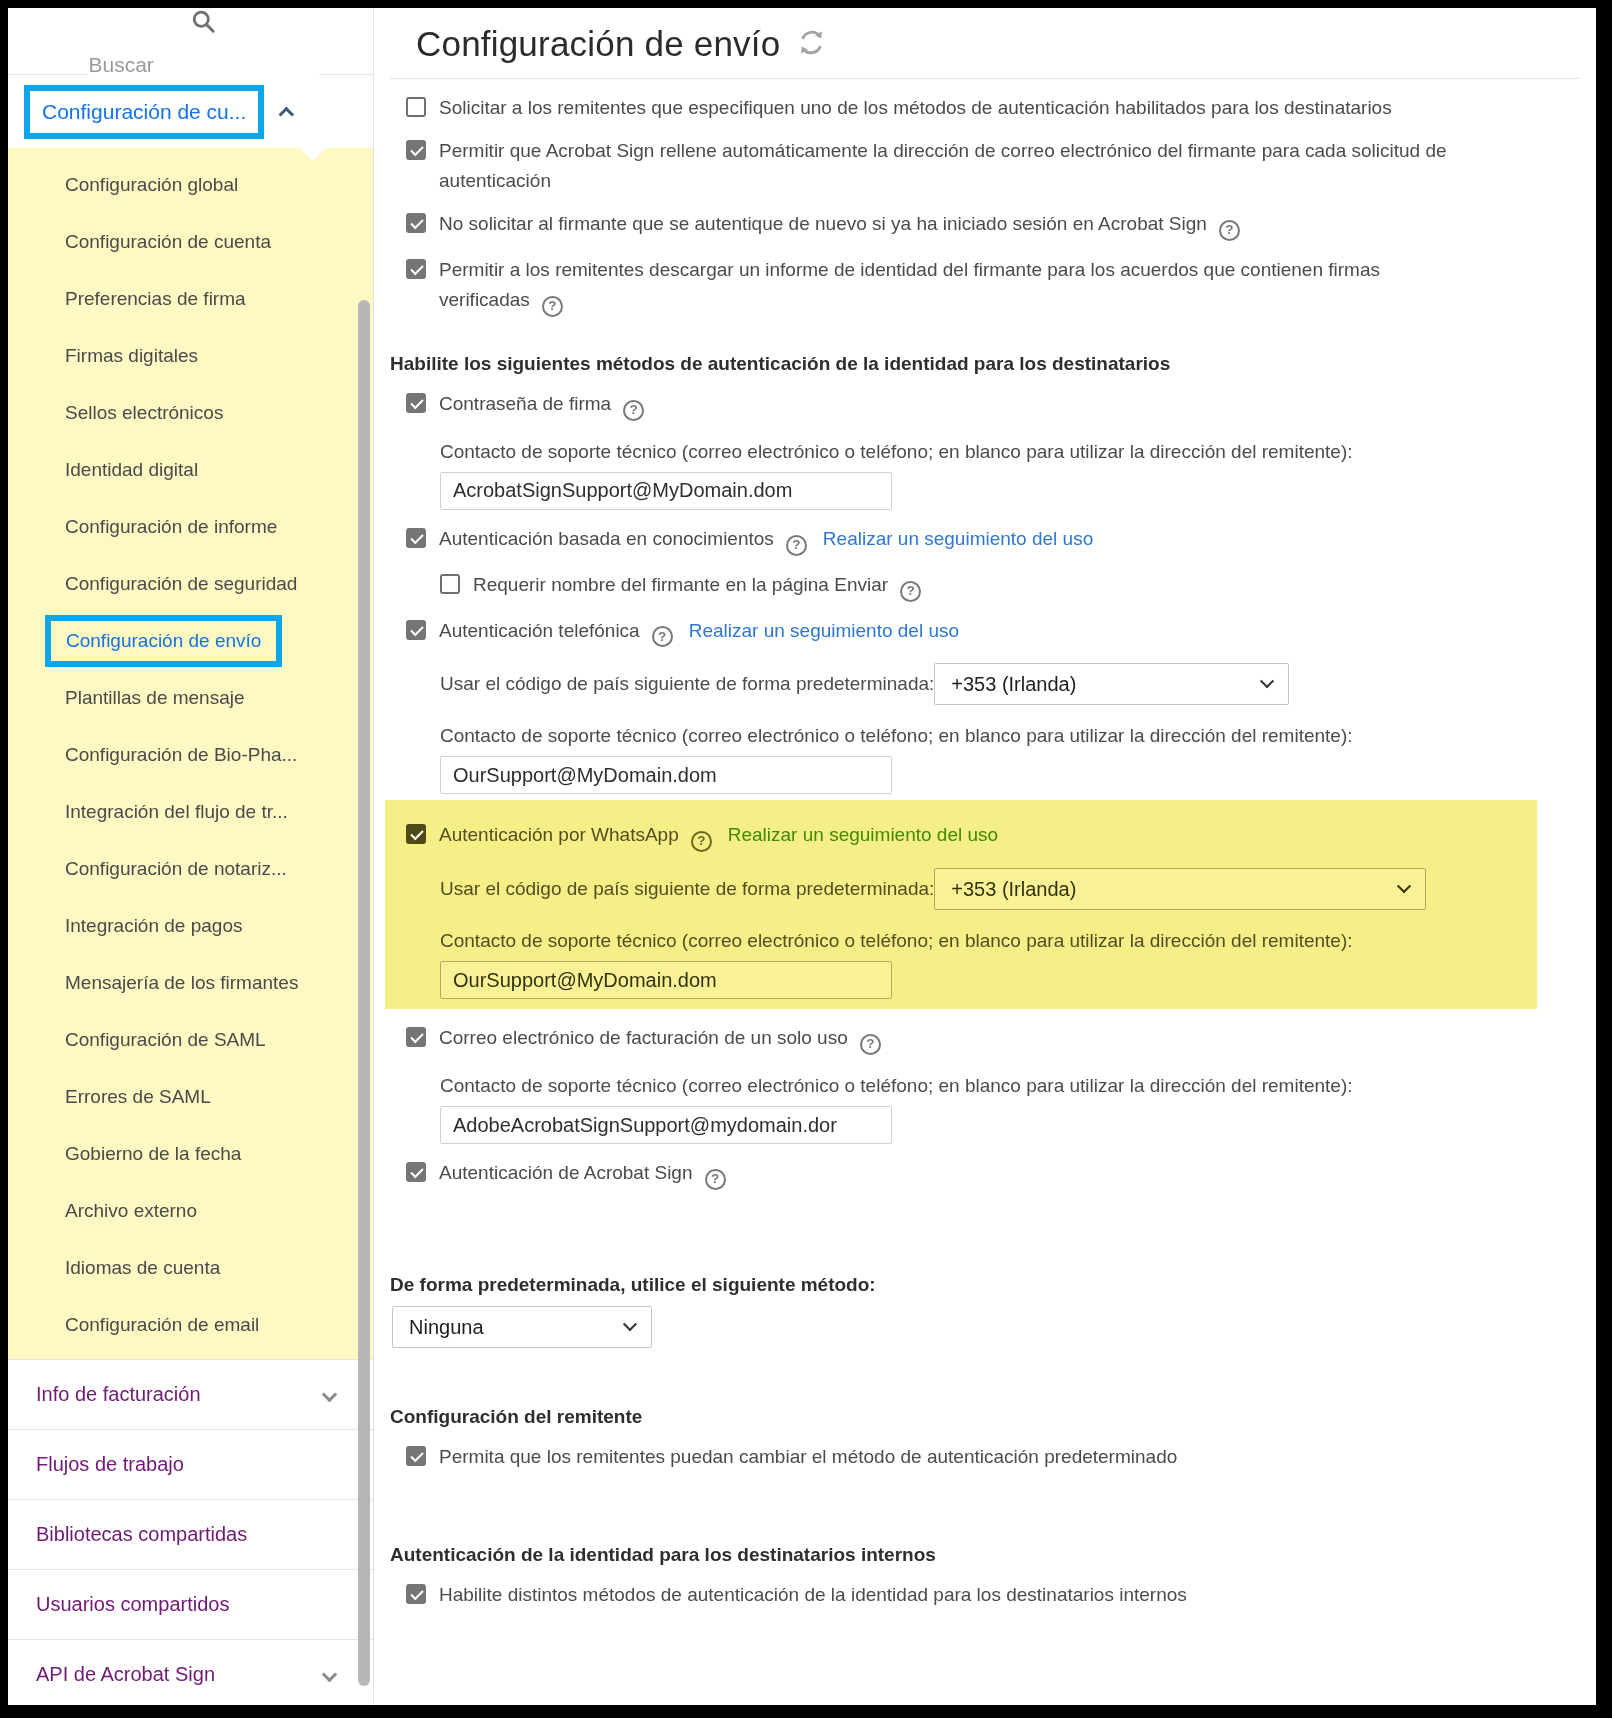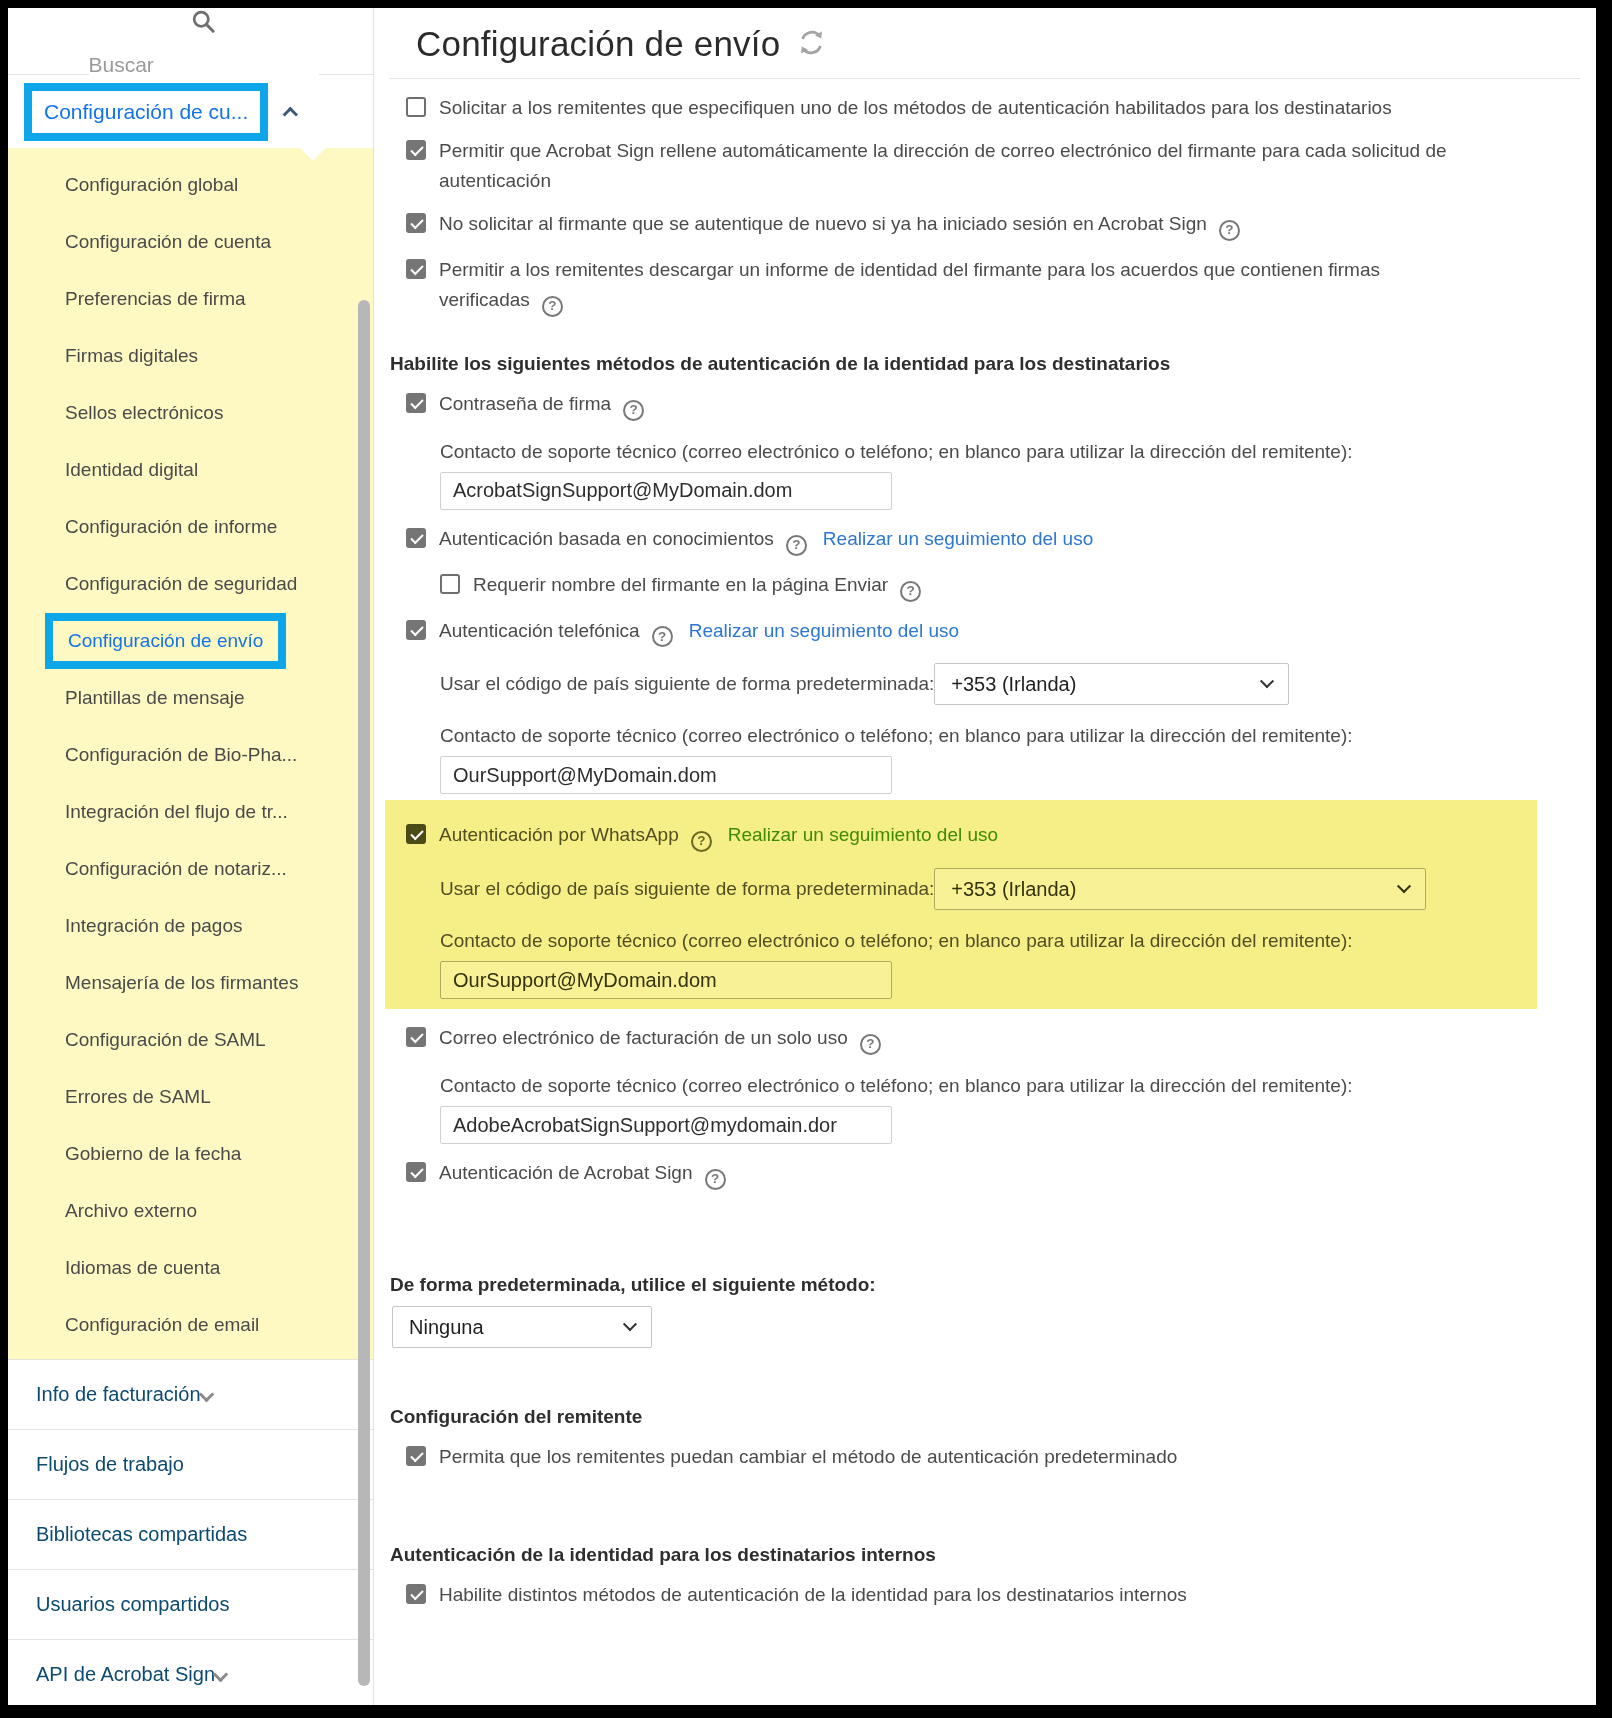--- a/index.html
+++ b/index.html
@@ -5,31 +5,31 @@
   * { margin:0; padding:0; box-sizing:border-box; }
   html,body { width:1612px; height:1718px; background:#000; font-family:"Liberation Sans", sans-serif; }
   .page { position:absolute; left:8px; top:8px; width:1588px; height:1697px; background:#fff; overflow:hidden; display:flex; }
 
   
   .sidebar { position:relative; width:366px; flex:0 0 366px; border-right:1px solid #e2e2e2; background:#fff; }
   .search-row { height:67px; display:flex; align-items:center; gap:14px; padding:0 0 0 26px; border-bottom:1px solid #e3e3e3;flex-direction:column; }
   .search-row input { border:none; outline:none; font-size:21px; color:#4b4b4b; width:230px; font-family:inherit; }
   .search-row input::placeholder { color:#9a9a9a; }
   .acct-row { height:73px; display:flex; align-items:center; padding-left:16px; position:relative; background:#fff; }
-  .obox { display:inline-block; border:8px solid #0ea5e9; border-radius:0; background:transparent; }
+  .obox { display:inline-block; border:6px solid #0ea5e9; border-radius:0; background:transparent; }
   .acct-box { padding:9px 12px; font-size:21px; color:#1473e6; }
   .chev { display:inline-block; width:11px; height:11px; border-top:3px solid #3c5a78; border-right:3px solid #3c5a78; }
   .chev.up { transform:rotate(-45deg) translate(2px,2px); }
   .chev.down { border-color:#8a8a8a; transform:rotate(135deg); }
   .acct-row .chev { margin-left:14px; margin-top:6px; }
   .notch { position:absolute; top:140px; left:292px; width:0; height:0; border-left:13px solid transparent; border-right:13px solid transparent; border-top:13px solid #fff; z-index:3; }
   .submenu { background:#fef9c3; padding:8px 0 6px; }
   .smi { height:57px; display:flex; align-items:center; padding-left:57px; font-size:19px; color:#4a4a4a; cursor:pointer; }
   .smi .obox { padding:9px 15px; margin-left:-20px; color:#1473e6; }
-  .bitem { height:70px; display:flex; align-items:center; padding:0 38px 0 28px; font-size:20px; color:#0c4a6e; border-top:1px solid #e4e4e4; cursor:pointer; }
+  .bitem { height:70px; display:flex; align-items:center; justify-content:space-between; padding:0 38px 0 28px; font-size:20px; color:#701a75; border-top:1px solid #e4e4e4; cursor:pointer; }
   .scroll-thumb { position:absolute; top:292px; right:3px; width:12px; height:1386px; border-radius:7px; background:#b7b7b7; z-index:4; }
 
   
   .main { flex:1; padding:6px 20px 0 16px; overflow:hidden; }
   .title-row { display:flex; align-items:center; gap:16px; margin:10px 0 14px 26px; }
   .title-row h1 { font-size:35px; font-weight:300; color:#2b2b2b; letter-spacing:.2px; }
   .hrule { border-bottom:1px solid #e3e3e3; margin:0 -4px 0 0; }
   .ohead { display:inline-block; border:5px solid #e8930c; border-radius:4px; padding:9px 15px; margin:11px 0 2px -4px; font-size:19.5px; font-weight:bold; color:#2e2e2e; }
   .row { display:flex; align-items:flex-start; gap:13px; margin:14px 0; font-size:19px; color:#4b4b4b; }
   .row.in1 { margin-left:16px; }

